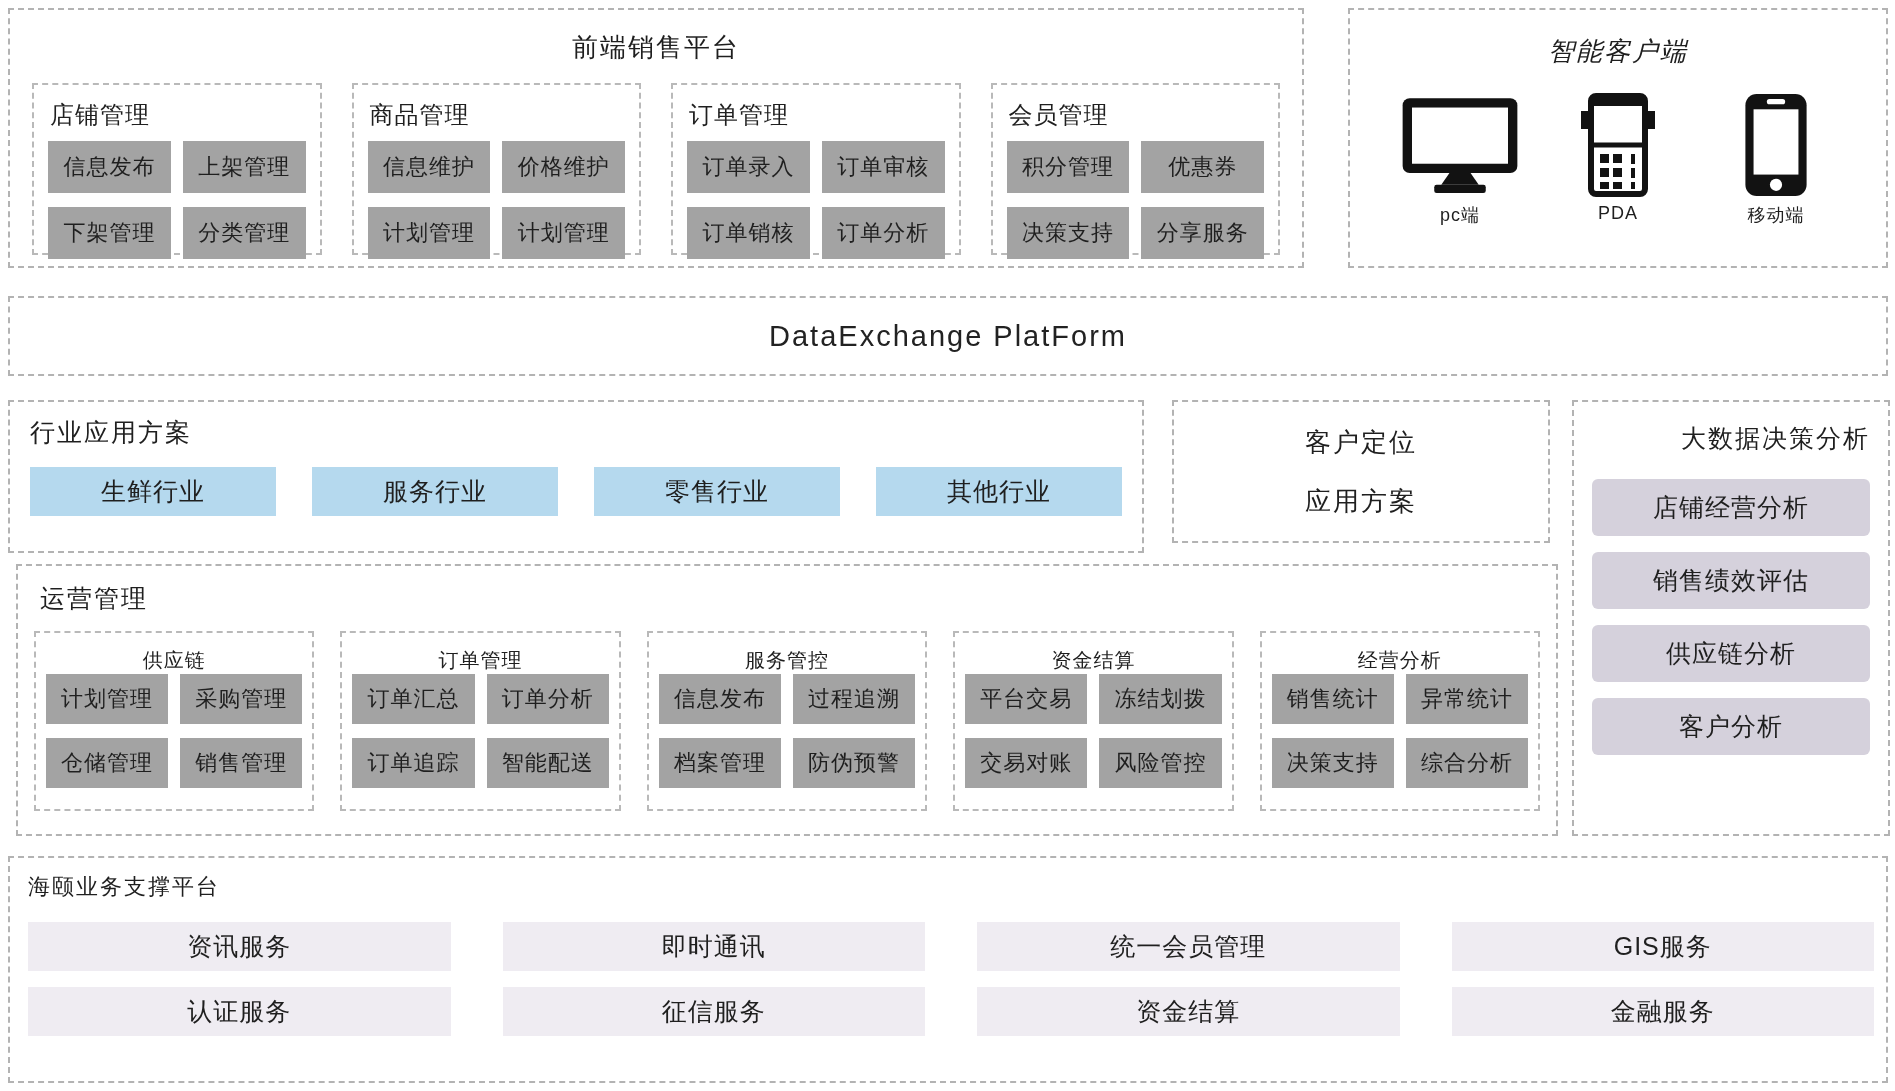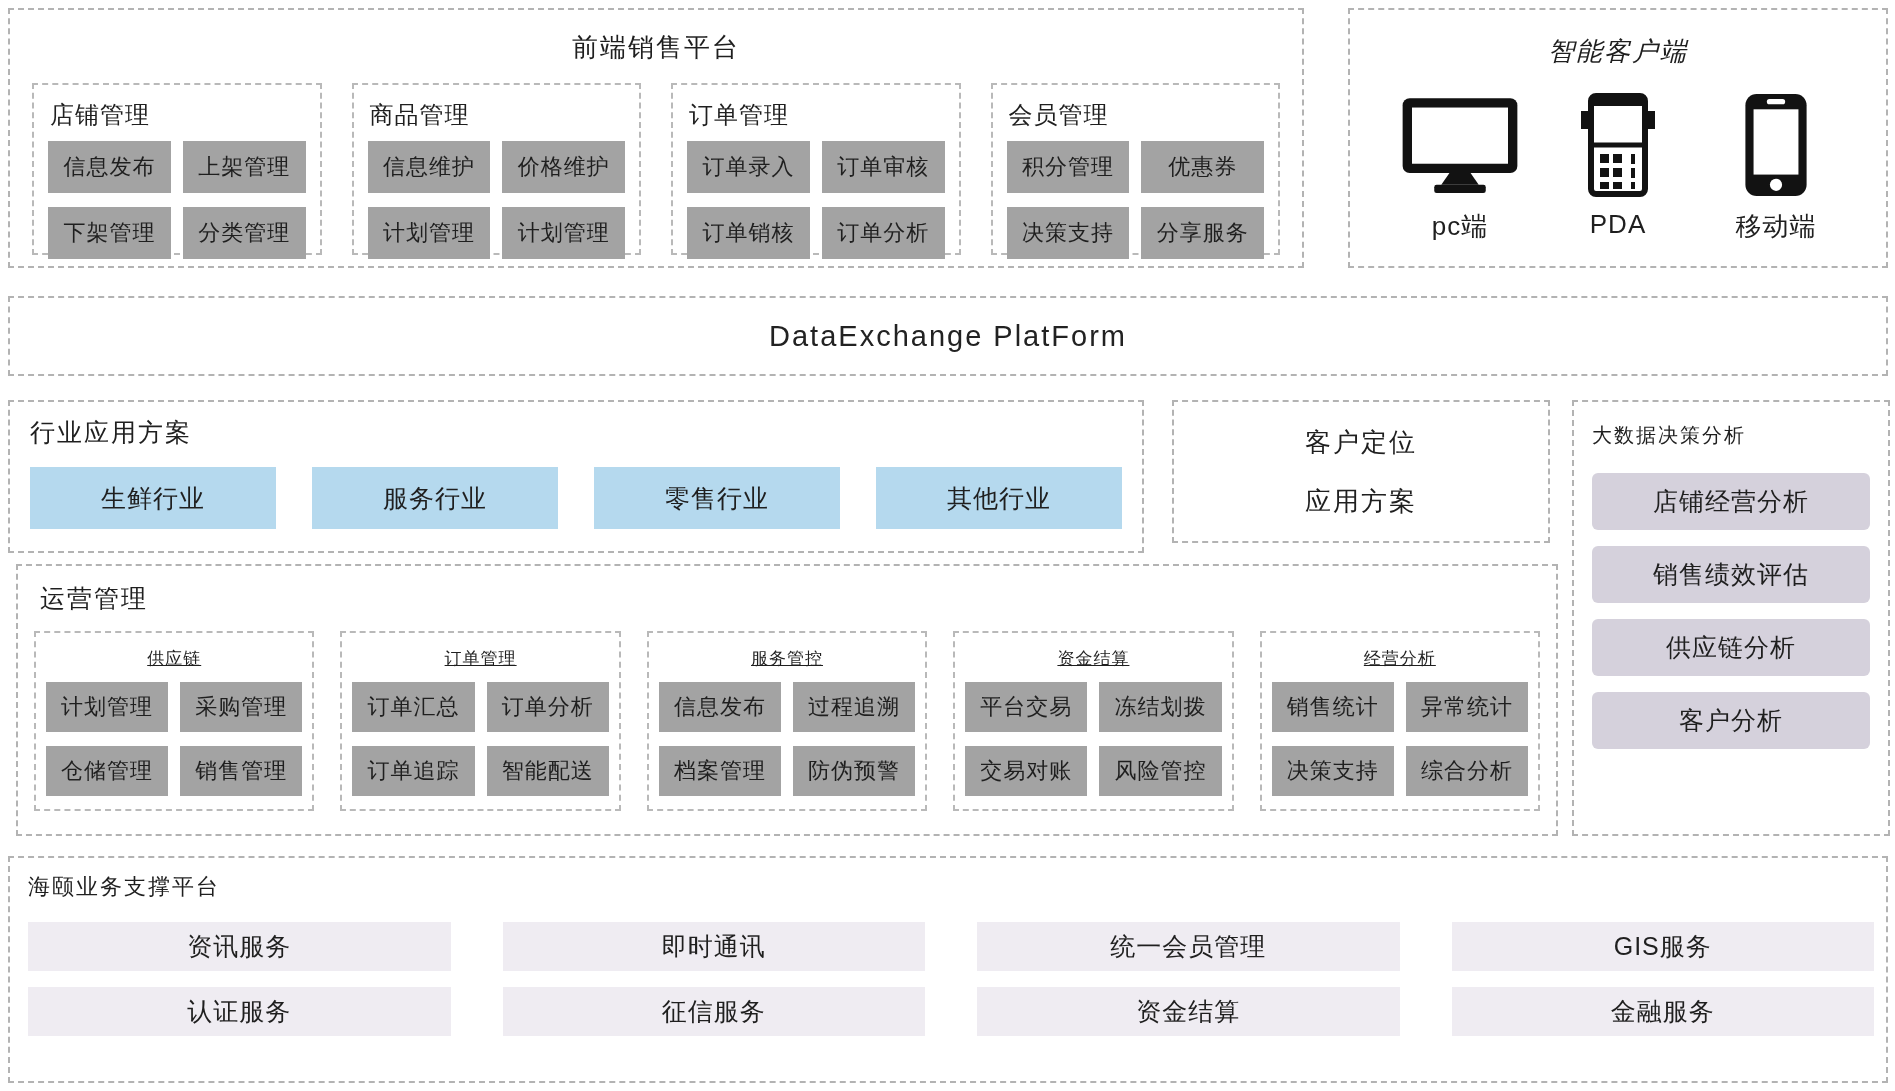--- a/index.html
+++ b/index.html
@@ -27,52 +27,52 @@
     padding: 11px 0; letter-spacing: 1px;
     white-space: nowrap;
   }
 
   
   #smart-client { position: absolute; left: 1348px; top: 8px; width: 540px; height: 260px; }
   #smart-client .sec-title { text-align: center; font-size: 26px; margin-top: 24px; letter-spacing: 2px; font-style: italic; }
   #smart-client .devices { display: flex; justify-content: space-between; padding: 0 40px; margin-top: 26px; }
   .device { display: flex; flex-direction: column; align-items: center; width: 140px; }
   .device .icon { height: 100px; display: flex; align-items: center; justify-content: center; }
-  .device .d-label { font-size: 26px; margin-top: 14px; letter-spacing: 1px; }
+  .device .d-label { font-size: 18px; margin-top: 8px; letter-spacing: 1px; }
 
   
   #data-exchange { position: absolute; left: 8px; top: 296px; width: 1880px; height: 80px;
     display: flex; align-items: center; justify-content: center; }
   #data-exchange .dx-title { font-size: 29px; letter-spacing: 2px; color: #222; }
 
   
   #industry { position: absolute; left: 8px; top: 400px; width: 1136px; height: 153px; padding: 14px 20px 0 20px; }
   #industry .sec-title { font-size: 25px; letter-spacing: 2px; }
   #industry .ind-row { display: flex; gap: 36px; margin-top: 18px; }
-  .ind-box { flex: 1; background: #b5d9ee; height: 62px; display: flex; align-items: center; justify-content: center;
+  .ind-box { flex: 1; background: #b5d9ee; height: 49px; display: flex; align-items: center; justify-content: center;
     font-size: 25px; letter-spacing: 1px; }
 
   
   #customer-positioning { position: absolute; left: 1172px; top: 400px; width: 378px; height: 143px;
     display: flex; flex-direction: column; align-items: center; justify-content: center; gap: 24px; }
   #customer-positioning .cp-line { font-size: 26px; letter-spacing: 2px; }
 
   
   #bigdata { position: absolute; left: 1572px; top: 400px; width: 318px; height: 436px; padding: 20px 18px 0 18px; }
-  #bigdata .sec-title { text-align: left; font-size: 20px; letter-spacing: 2px; }
+  #bigdata .sec-title { text-align: right; font-size: 25px; letter-spacing: 2px; }
   #bigdata .bd-items { margin-top: 24px; display: flex; flex-direction: column; gap: 16px; }
   .bd-box { background: #d5d1dc; height: 57px; display: flex; align-items: center; justify-content: center;
     font-size: 25px; letter-spacing: 1px; border-radius: 6px; }
 
   
   #operations { position: absolute; left: 16px; top: 564px; width: 1542px; height: 272px; padding: 16px 16px 0 16px; }
   #operations .sec-title { font-size: 25px; letter-spacing: 2px; padding-left: 6px; }
   #operations .groups { display: flex; gap: 26px; margin-top: 16px; }
   .op-group { flex: 1; border: 2px dashed #b9b9b9; height: 180px; padding: 8px 10px 0 10px; }
-  .op-group .g-title { text-align: center; font-size: 17px; padding: 6px 0 12px 0; letter-spacing: 1px; text-decoration: underline; }
+  .op-group .g-title { text-align: center; font-size: 20px; padding: 6px 0 0 0; letter-spacing: 1px; }
   .op-group .pill { font-size: 22px; padding: 10px 0; }
 
   
   #support { position: absolute; left: 8px; top: 856px; width: 1880px; height: 227px; padding: 14px 12px 0 18px; }
   #support .sec-title { font-size: 22px; letter-spacing: 2px; }
   #support .sp-grid { display: grid; grid-template-columns: repeat(4, 1fr); gap: 16px 52px; margin-top: 20px; }
   .sp-box { background: #efecf2; height: 49px; display: flex; align-items: center; justify-content: center;
     font-size: 25px; letter-spacing: 1px; }
 </style>
 </head>

